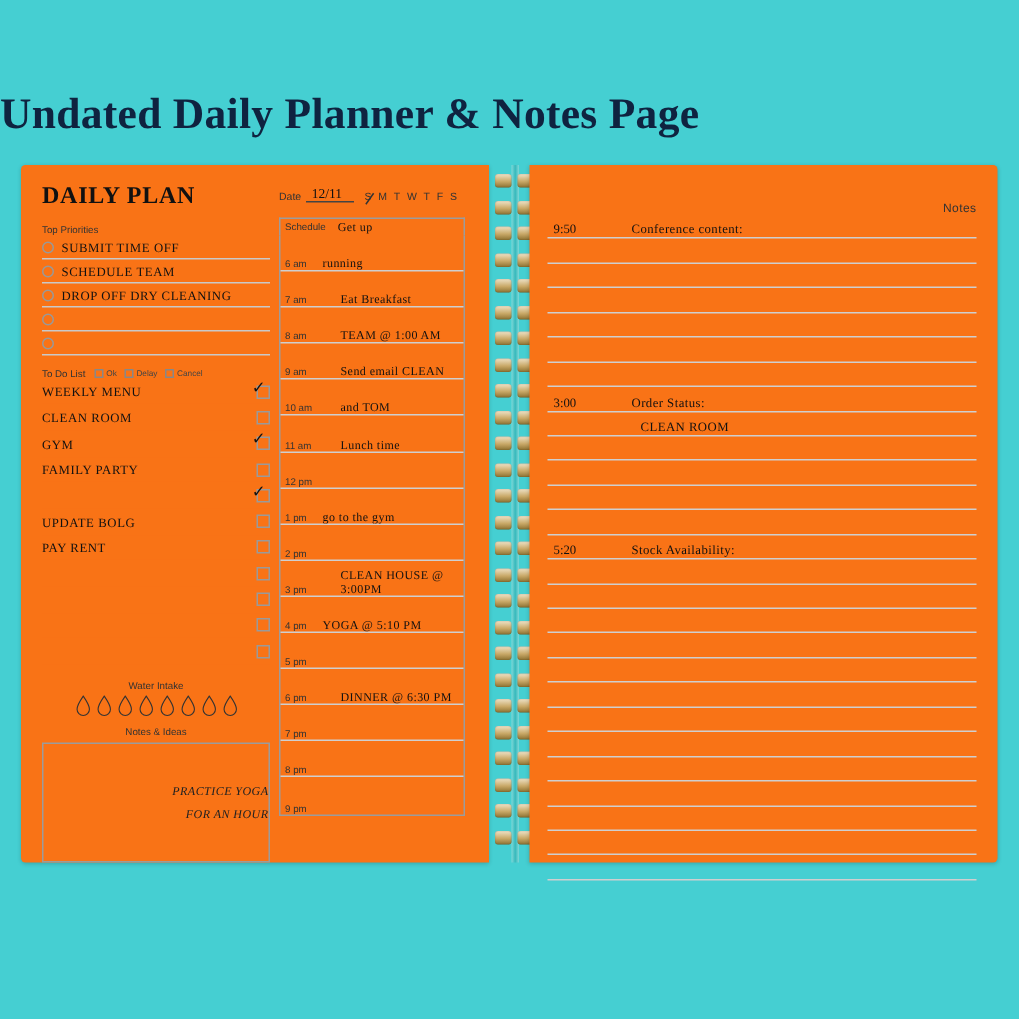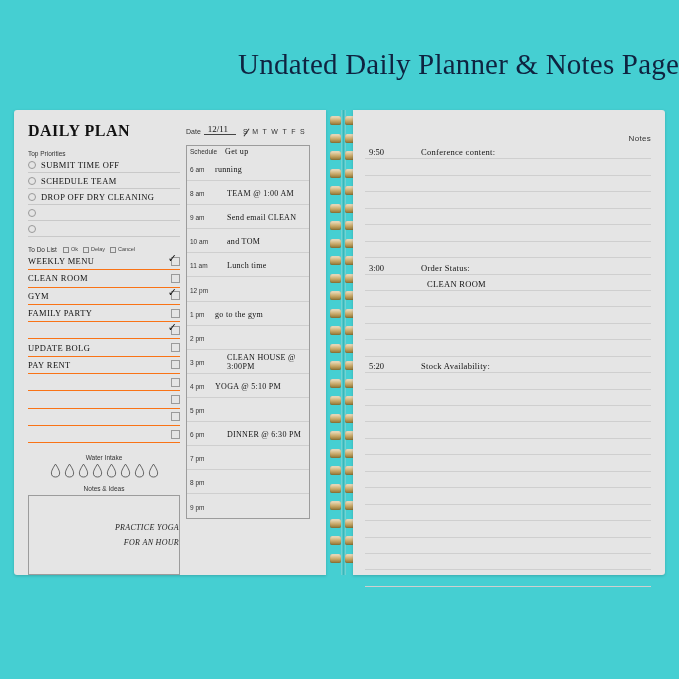--- a/index.html
+++ b/index.html
@@ -3,38 +3,39 @@
 <meta charset="utf-8">
 <style>
   html,body{margin:0;padding:0;}
   body{
     width:679px;height:679px;
     background:#45cfd2;
     font-family:"Liberation Sans", sans-serif;
     overflow:hidden;
   }
   .page-title{
-    text-align:right;
+    text-align:left;
     font-family:"Liberation Serif", serif;
-    font-weight:normal;
+    font-weight:bold;
     font-size:29px;
     color:#0f2340;
     padding-top:48px;
     letter-spacing:.2px;
+    margin-top:12px;
   }
   .spread{
     position:absolute;
     left:14px; top:110px;
     width:651px; height:465px;
   }
   .leaf{
     position:absolute;
     top:0;
     width:312px;height:465px;
-    background:#e5e5e5;
+    background:#f97316;
     box-shadow:0 1px 3px rgba(0,0,0,.18);
   }
   .leaf.left{left:0;border-radius:3px 0 0 3px;}
   .leaf.right{right:0;border-radius:0 3px 3px 0;}
   
   .spiral{
     position:absolute;
     left:316px;top:0;width:26px;height:465px;
   }
   .spiral .spine{
@@ -118,21 +119,21 @@
   }
   .notes-hand{
     font-family:"Liberation Serif", serif;font-style:italic;
     font-size:8px;color:#222;line-height:15px;letter-spacing:.3px;
   }
   
   .sch-head{font-size:6.5px;color:#333;}
   .sch-box{border:1px solid #9c9c9c;border-top:none;}
   .sch-row{
     height:24.1px;border-bottom:1px solid #cfcfcf;
-    display:flex;align-items:center;padding:1px 2px 0 3px;box-sizing:border-box;
+    display:flex;align-items:flex-end;padding:1px 2px 0 3px;box-sizing:border-box;
   }
   .sch-row:last-child{border-bottom:none;}
   .sch-t{font-size:6.5px;color:#333;width:25px;flex:none;padding-top:1px;}
   .sch-e{
     font-family:"Liberation Serif", serif;font-size:8px;color:#111;letter-spacing:.3px;
     padding-top:1px;
   }
   .sch-e.ind{padding-left:12px;}
   .sch-head-wrap{
     border:1px solid #9c9c9c;border-bottom:none;display:flex;align-items:center;
@@ -303,20 +304,24 @@
         <div class="sch-head-wrap">
           <span class="sch-head">Schedule</span>
           <span class="sch-first">Get up</span>
         </div>
         <div class="sch-box" id="sch-box">
             <div class="sch-row">
               <span class="sch-t">6 am</span>
               <span class="sch-e">running</span>
             </div>
             <div class="sch-row">
+              <span class="sch-t">7 am</span>
+              <span class="sch-e ind">Eat Breakfast</span>
+            </div>
+            <div class="sch-row">
               <span class="sch-t">8 am</span>
               <span class="sch-e ind">TEAM @ 1:00 AM</span>
             </div>
             <div class="sch-row">
               <span class="sch-t">9 am</span>
               <span class="sch-e ind">Send email CLEAN</span>
             </div>
             <div class="sch-row">
               <span class="sch-t">10 am</span>
               <span class="sch-e ind">and TOM</span>

